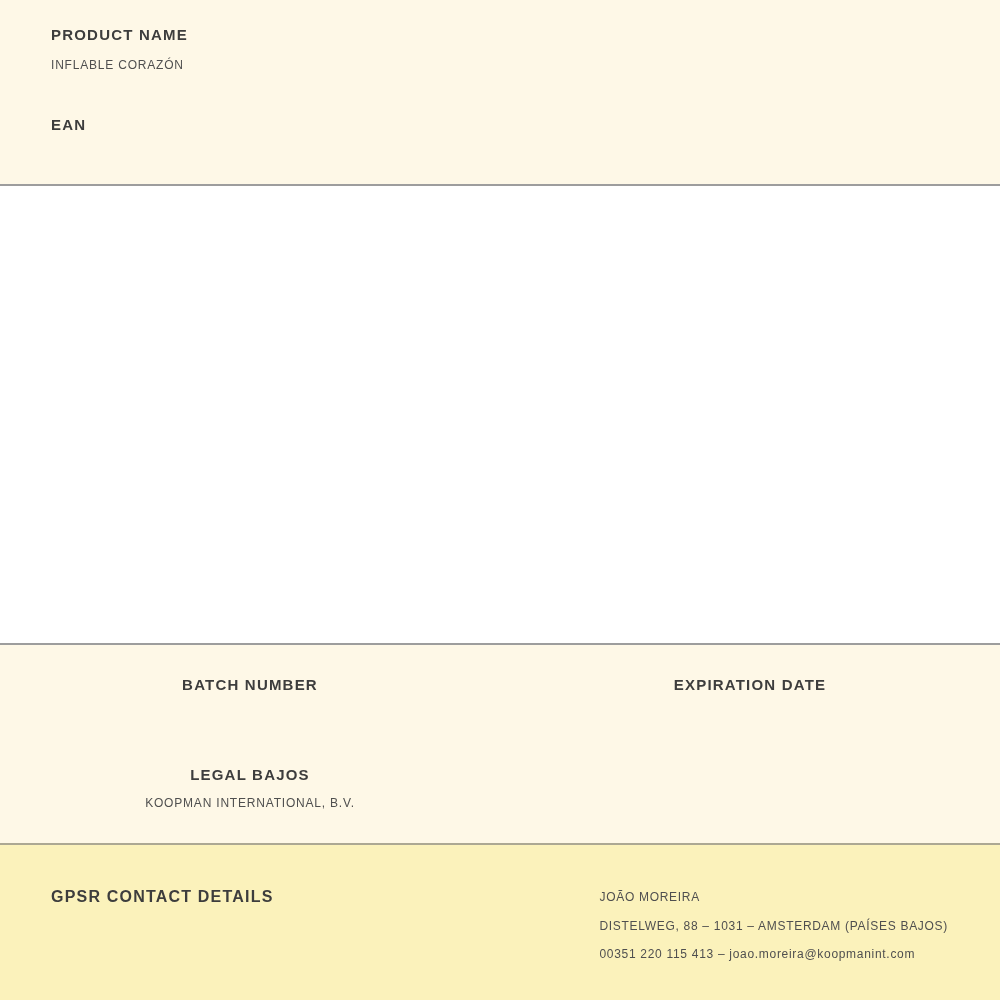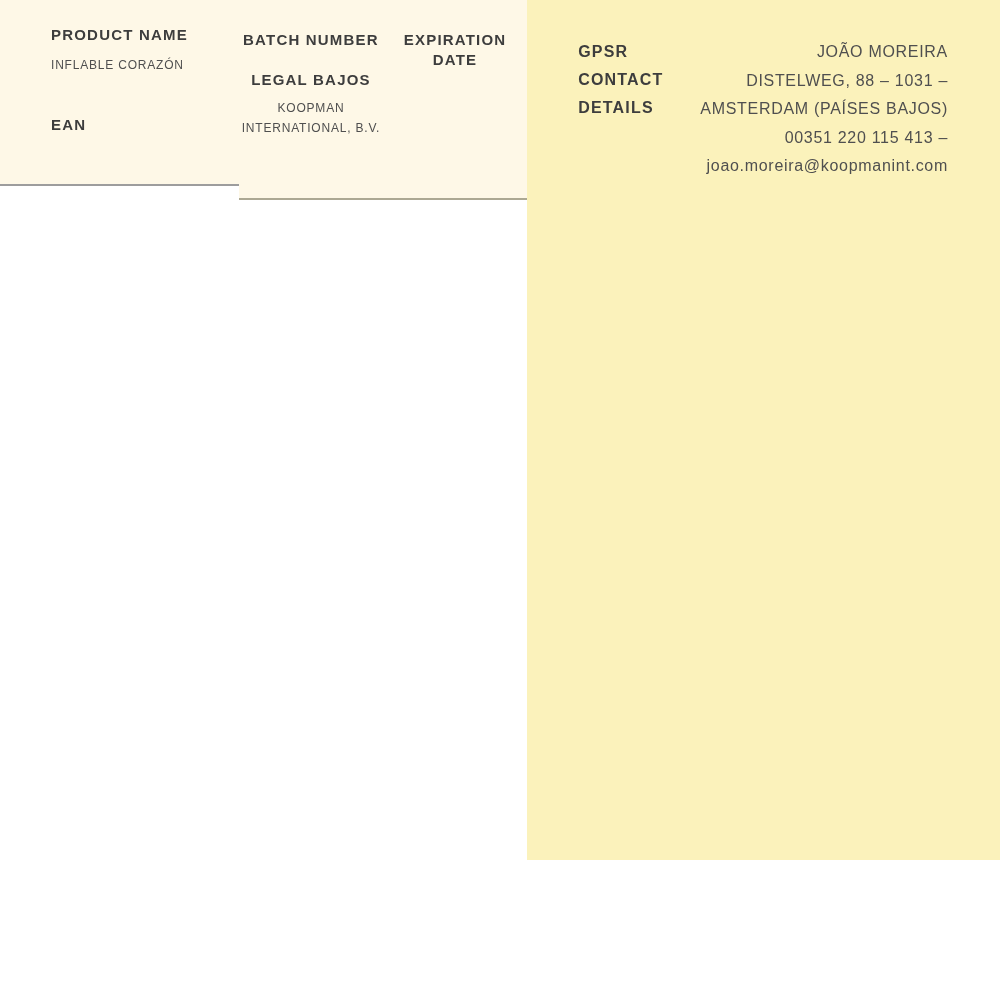--- a/index.html
+++ b/index.html
@@ -14,23 +14,23 @@
   * { margin: 0; padding: 0; box-sizing: border-box; }
   html, body {
     width: 1000px;
     height: 1000px;
     font-family: "Liberation Sans", sans-serif;
     background: var(--white-bg);
     overflow: hidden;
   }
   .page {
     width: 1000px;
-    height: 860px;
+    height: 1000px;
     display: flex;
-    flex-direction: row;
+    flex-direction: column;
   }
 
   
   .top-section {
     background: var(--cream-bg);
     height: 186px;
     border-bottom: 2px solid var(--divider-gray);
     padding: 25px 51px 0 51px;
   }
   .field { margin-bottom: 40px; }
@@ -60,21 +60,21 @@
   .details-section {
     background: var(--cream-bg);
     height: 200px;
     border-bottom: 2px solid var(--divider-olive);
     padding-top: 30px;
   }
   .detail-row {
     display: flex;
     width: 100%;
   }
-  .detail-row.first { }
+  .detail-row.first { margin-bottom: 70px; }
   .detail-cell {
     width: 50%;
     text-align: center;
   }
   .detail-cell .value { margin-top: 8px; }
 
   
   .gpsr-section {
     background: var(--yellow-bg);
     flex: 1;
@@ -84,22 +84,22 @@
     align-items: flex-start;
   }
   .gpsr-title {
     font-size: 16px;
     font-weight: bold;
     letter-spacing: 1.2px;
     color: var(--label-color);
     line-height: 28px;
   }
   .gpsr-contact {
-    text-align: right;
-    font-size: 16px;
+    text-align: left;
+    font-size: 12px;
     letter-spacing: 0.7px;
     color: var(--value-color);
     line-height: 28.5px;
   }
 </style>
 </head>
 <body>
 
 <div class="page">
 

